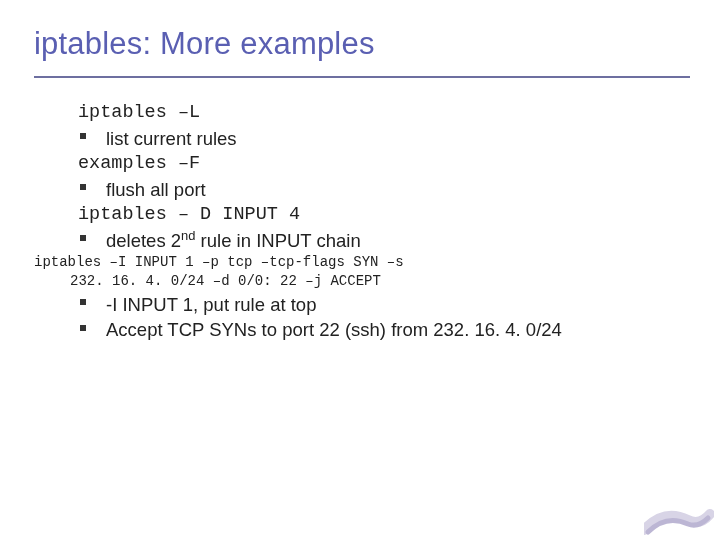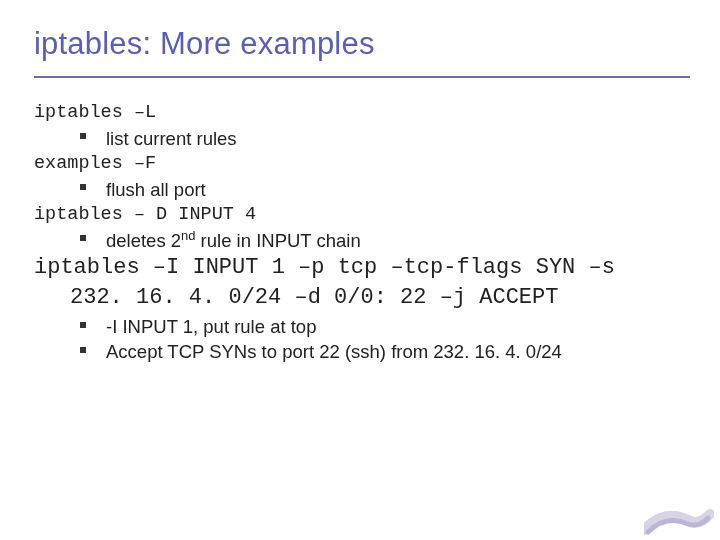--- a/index.html
+++ b/index.html
@@ -23,20 +23,21 @@
       margin-bottom: 22px;
     }
     .content {
       font-size: 18.5px;
       line-height: 1.38;
     }
     .mono {
       font-family: "Courier New", Courier, monospace;
       font-size: 18.5px;
       white-space: pre;
+      margin-left: 44px;
     }
     .bullet {
       display: flex;
       align-items: center;
       padding-left: 46px;
     }
     .bullet .dot {
       display: inline-block;
       width: 6px;
       height: 6px;
@@ -49,21 +50,21 @@
     .bullet .txt {
       font-family: Arial, Helvetica, sans-serif;
     }
     .sup {
       font-size: 0.7em;
       vertical-align: super;
       line-height: 0;
     }
     .wrap-mono {
       font-family: "Courier New", Courier, monospace;
-      font-size: 22px;
+      font-size: 14px;
       line-height: 1.38;
     }
     .wrap-mono .line2 {
       padding-left: 36px;
       display: block;
     }
     .brush {
       position: absolute;
       right: 6px;
       bottom: 4px;

